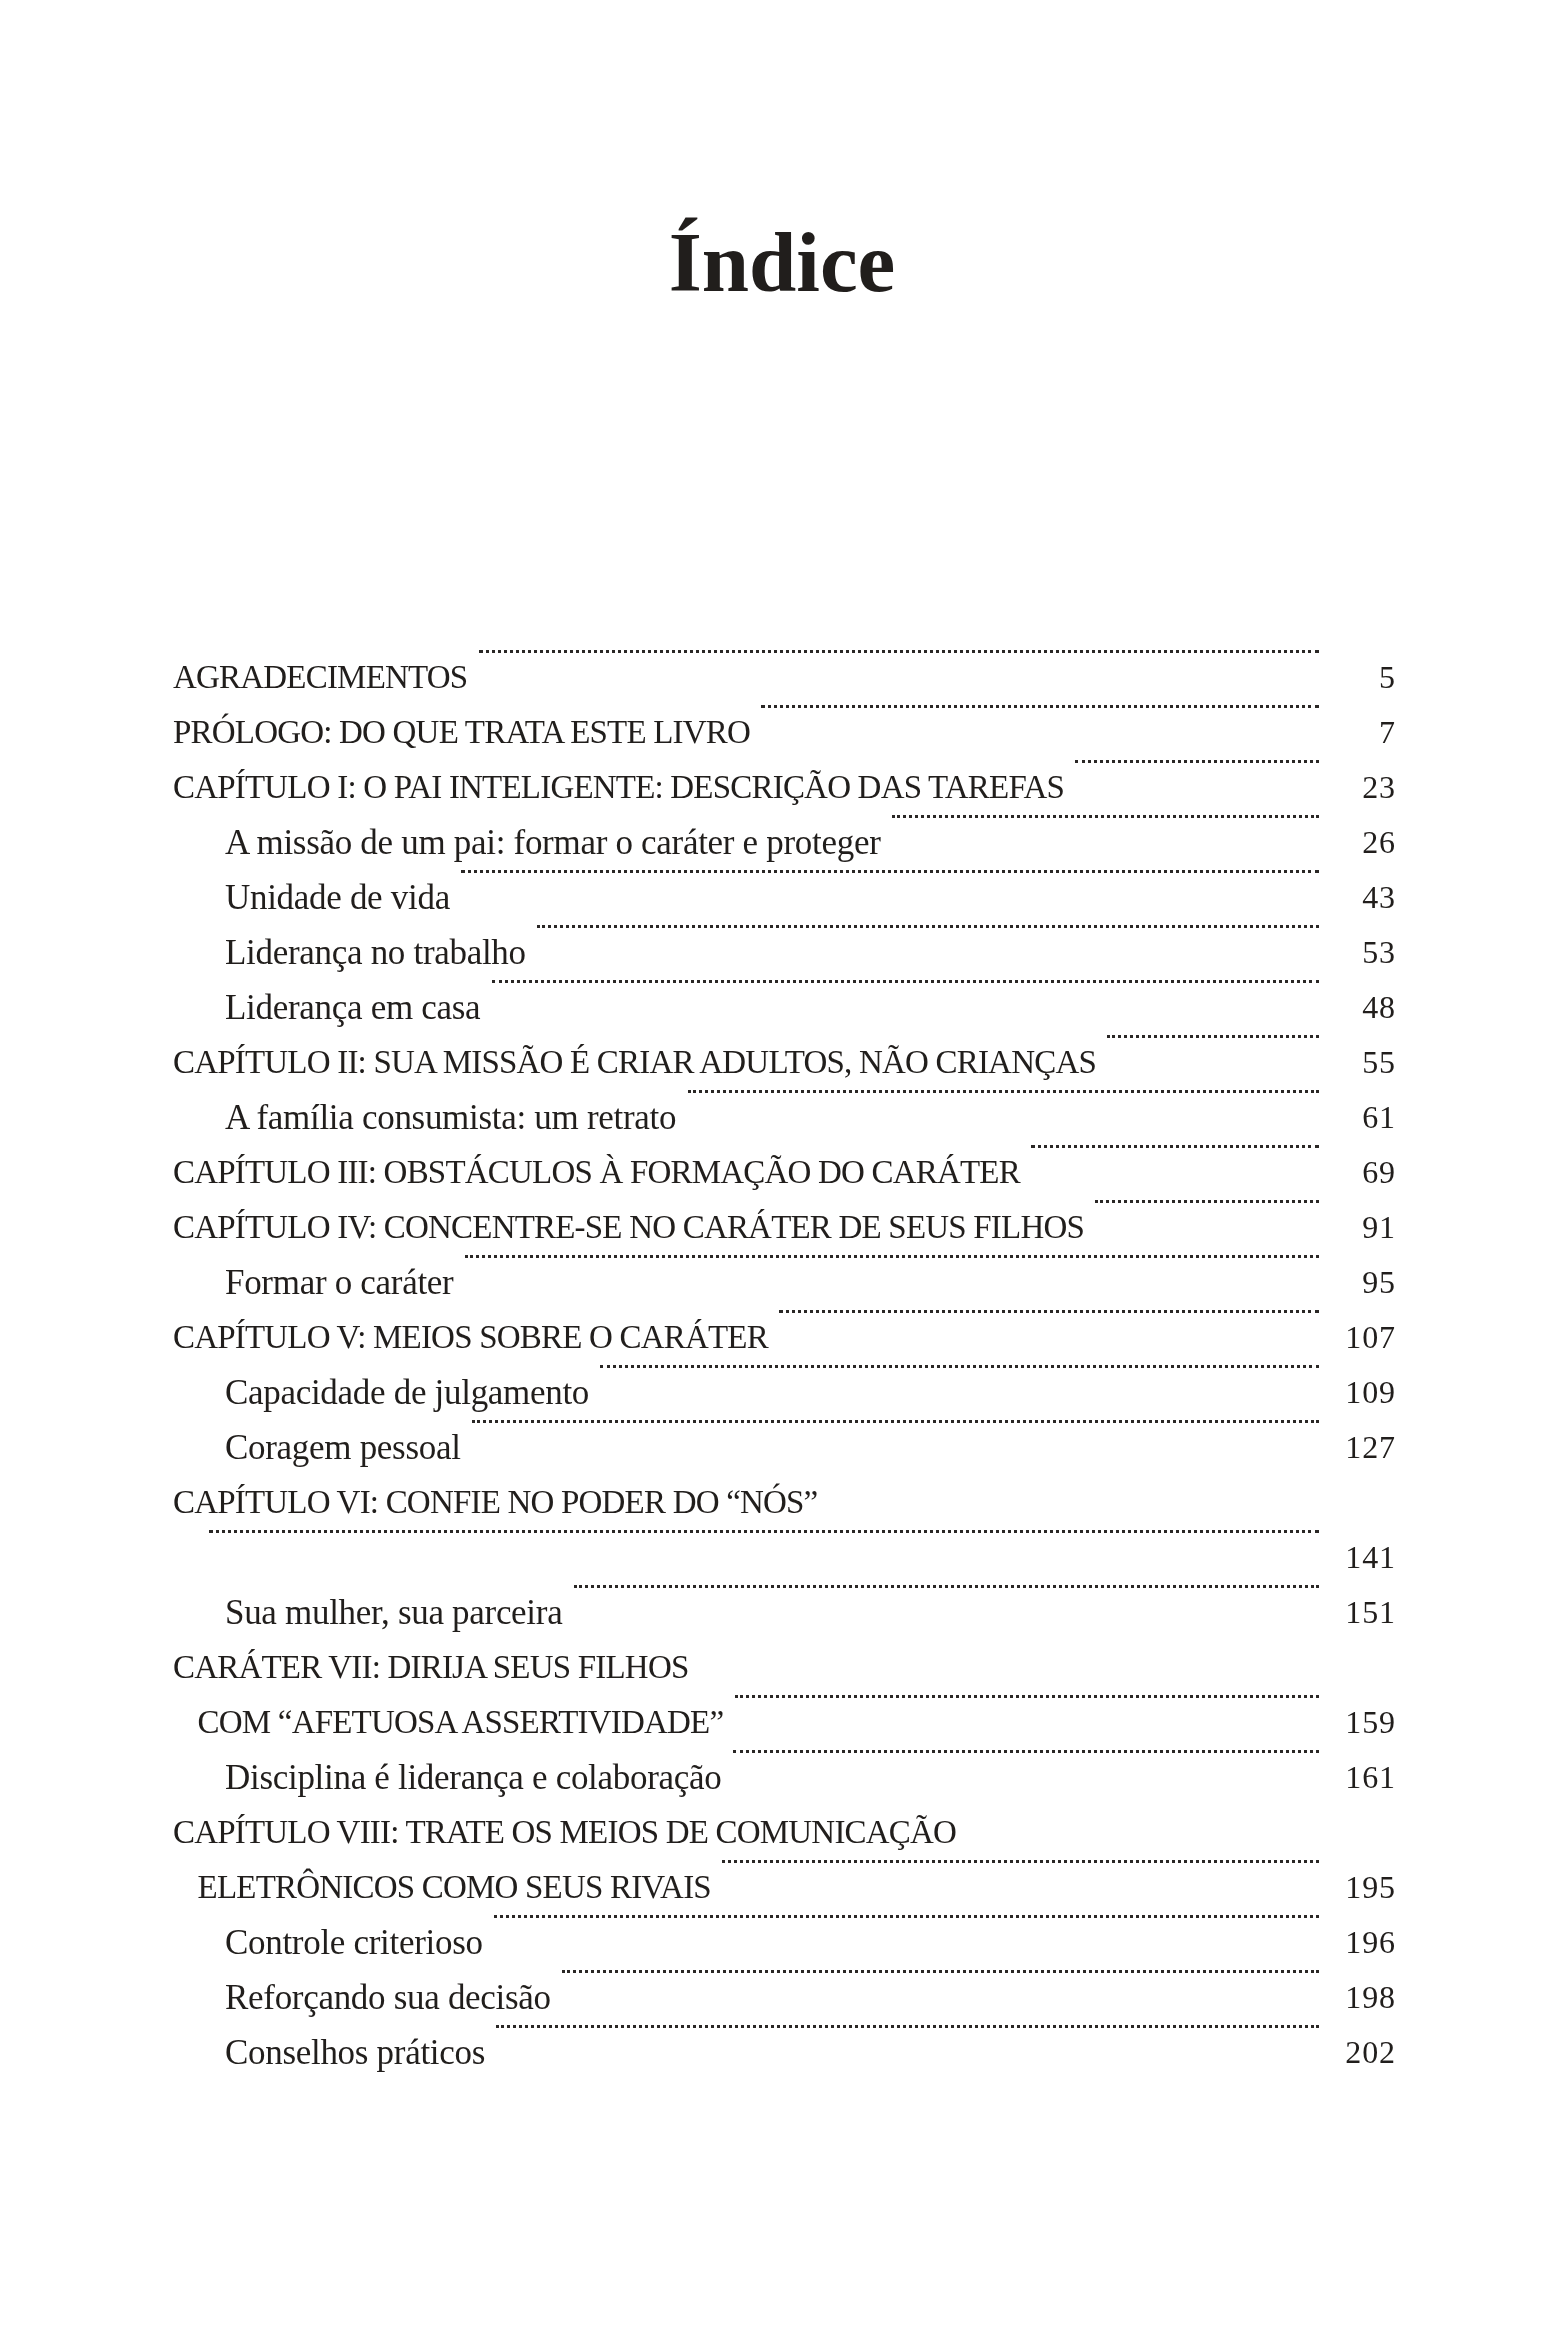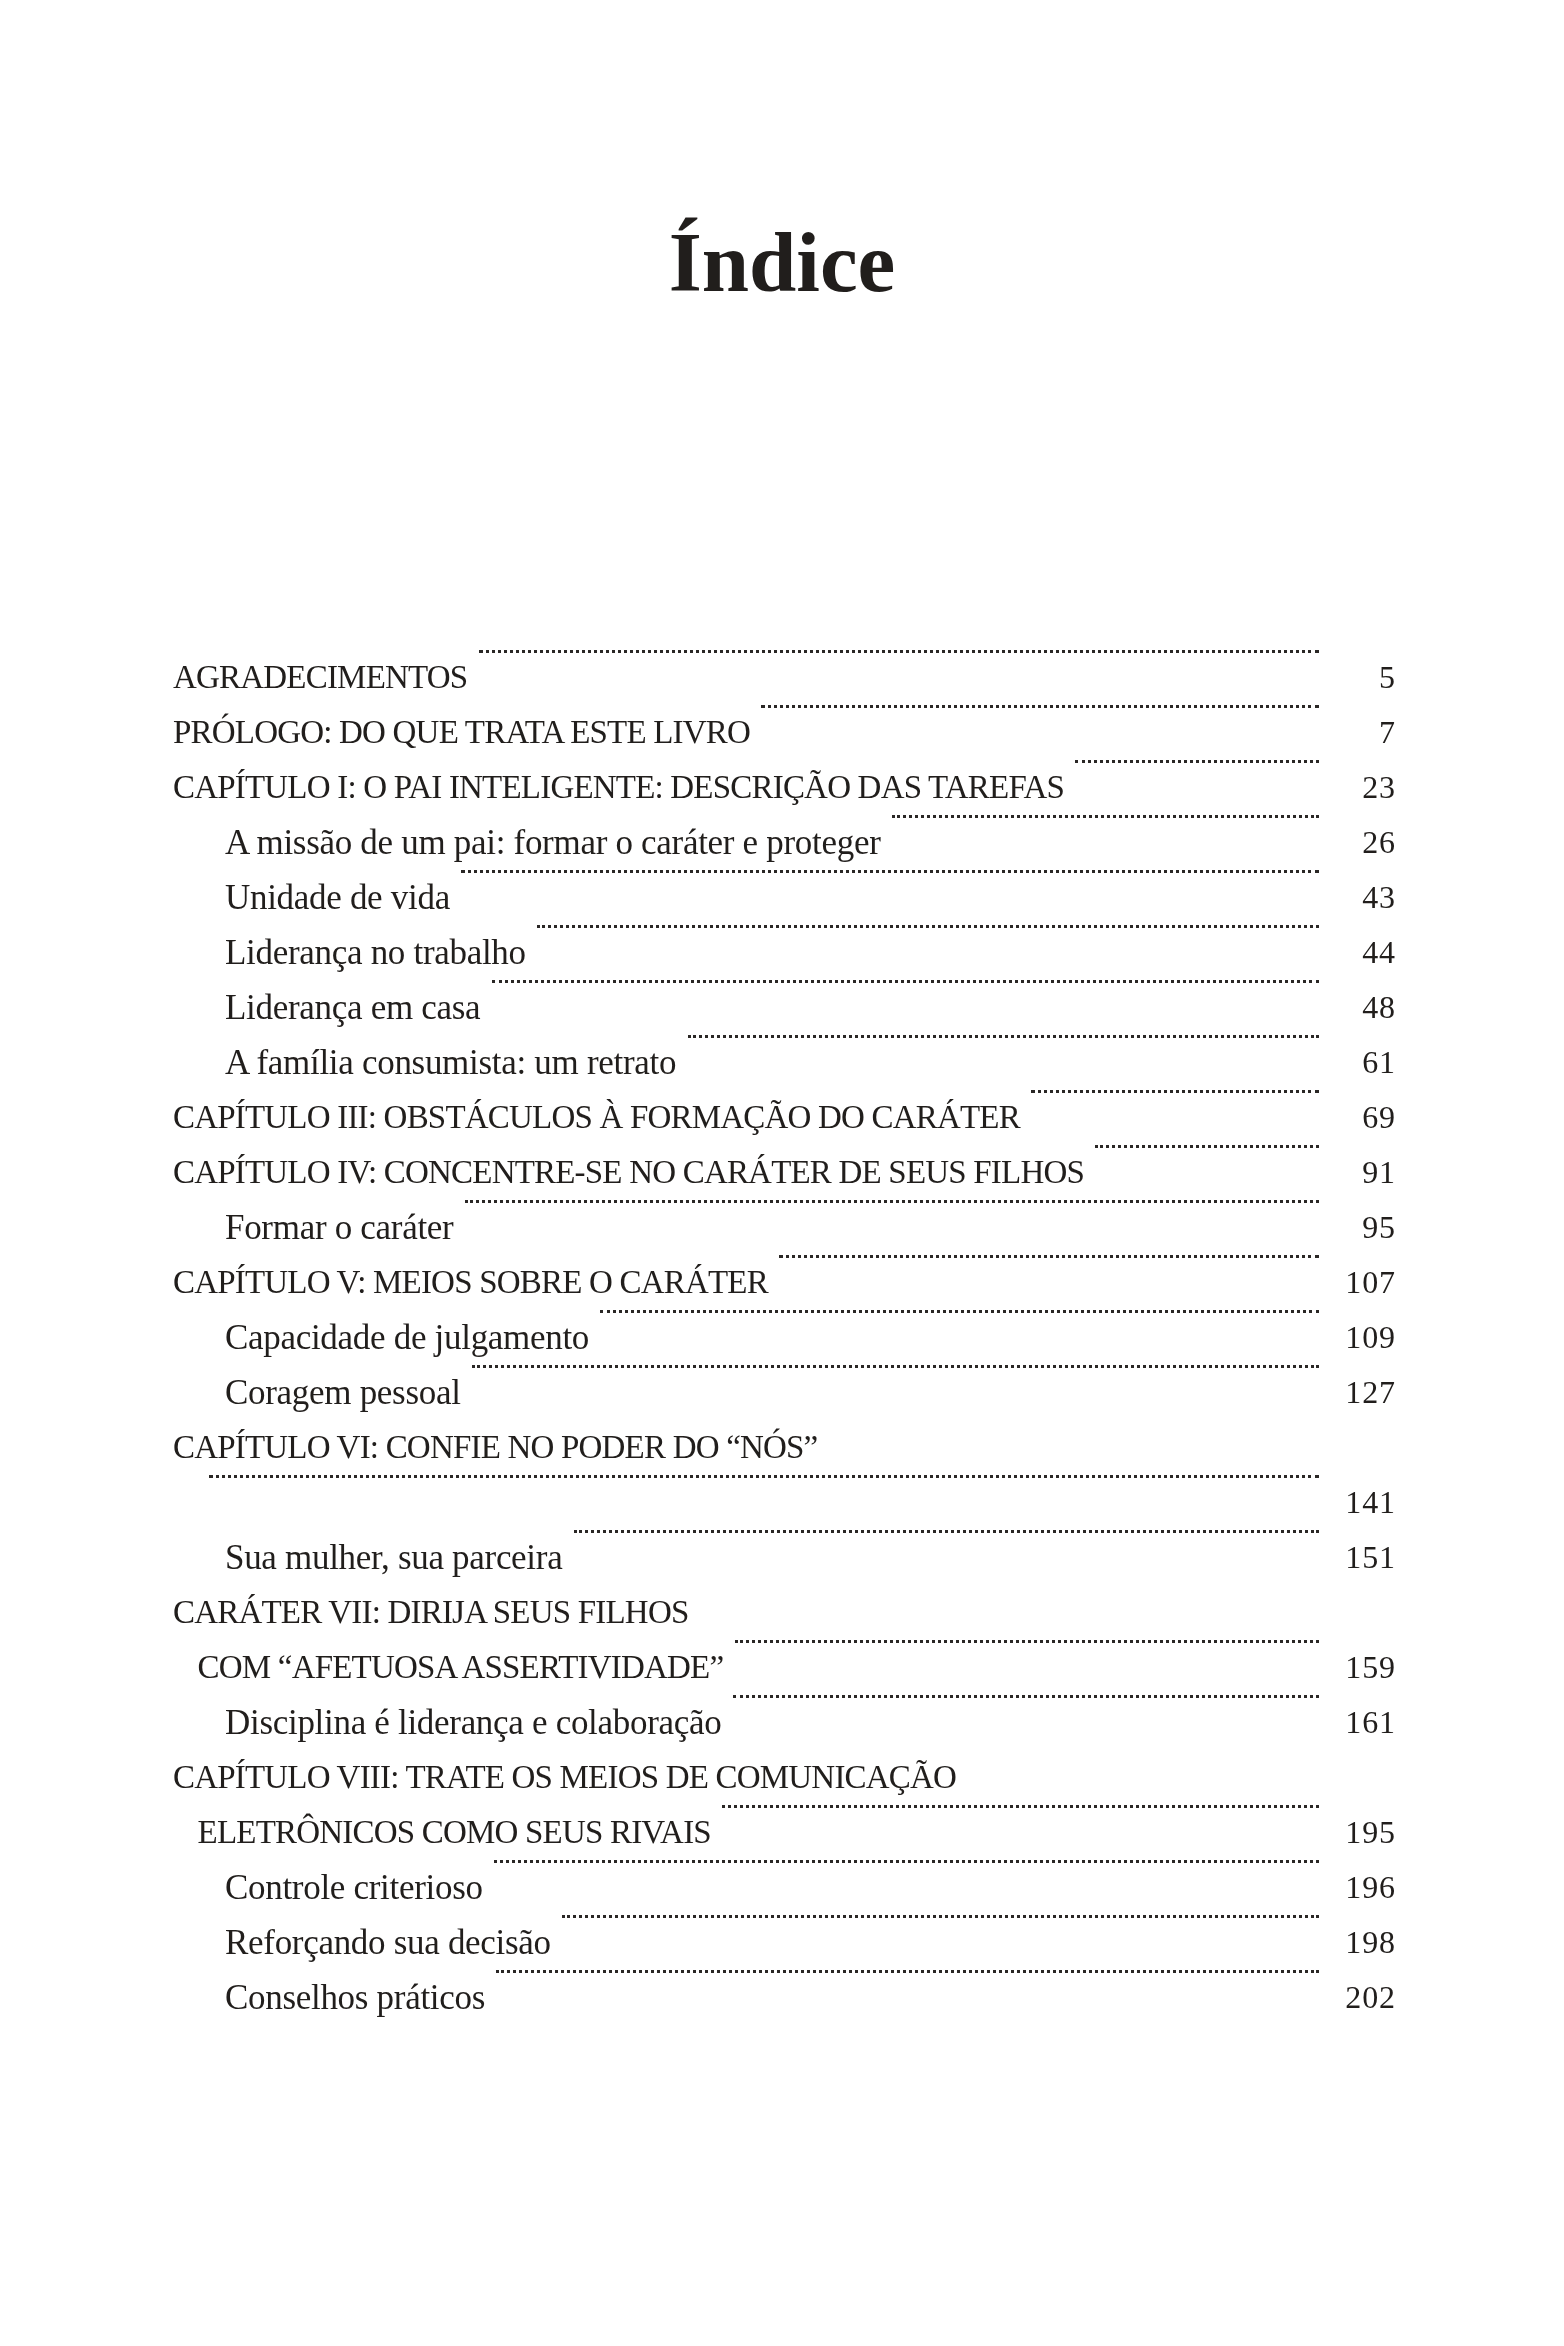--- a/index.html
+++ b/index.html
@@ -98,26 +98,31 @@
         <span class="pagenum">26</span>
       </div>
       <div class="row sub">
         <span class="label">Unidade de vida</span>
         <span class="leader"></span>
         <span class="pagenum">43</span>
       </div>
       <div class="row sub">
         <span class="label">Liderança no trabalho</span>
         <span class="leader"></span>
-        <span class="pagenum">44</span>
+        <span class="pagenum">53</span>
       </div>
       <div class="row sub">
         <span class="label">Liderança em casa</span>
         <span class="leader"></span>
         <span class="pagenum">48</span>
+      </div>
+      <div class="row main">
+        <span class="label">CAPÍTULO II: SUA MISSÃO É CRIAR ADULTOS, NÃO CRIANÇAS</span>
+        <span class="leader"></span>
+        <span class="pagenum">55</span>
       </div>
       <div class="row sub">
         <span class="label">A família consumista: um retrato</span>
         <span class="leader"></span>
         <span class="pagenum">61</span>
       </div>
       <div class="row main">
         <span class="label">CAPÍTULO III: OBSTÁCULOS À FORMAÇÃO DO CARÁTER</span>
         <span class="leader"></span>
         <span class="pagenum">69</span>

